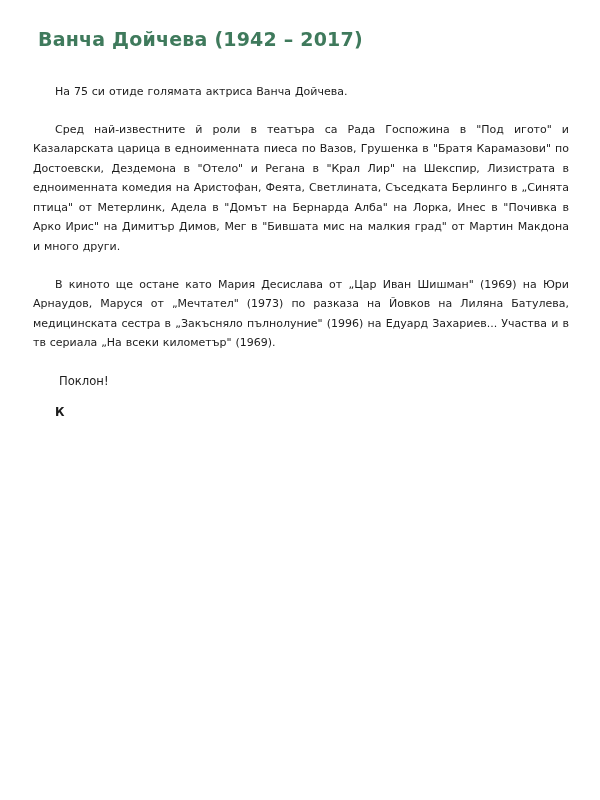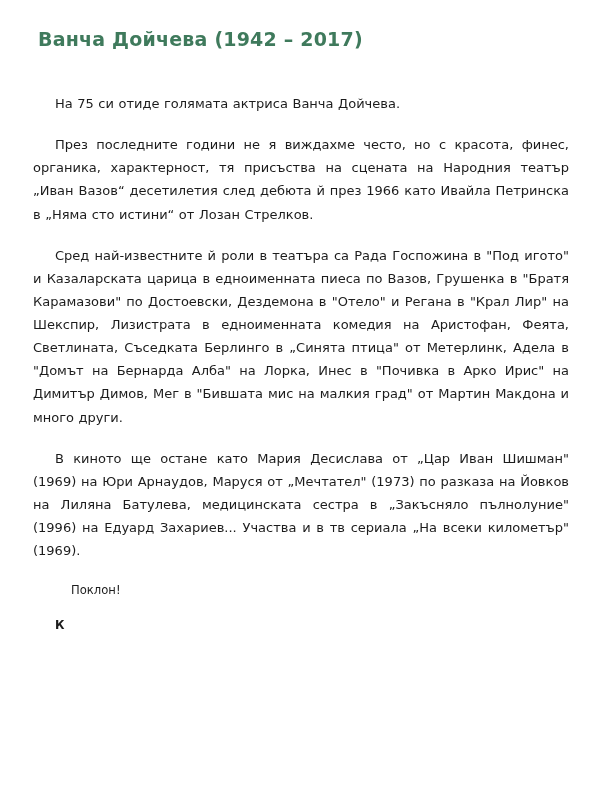--- a/index.html
+++ b/index.html
@@ -32,30 +32,30 @@
     letter-spacing: 0.2px;
     white-space: nowrap;
   }
   .article {
     position: absolute;
     left: 33px;
     top: 82px;
     width: 536px;
   }
   .para {
-    margin: 10px 0 18px 0;
-    font-size: 13px;
+    margin: 0 0 18px 0;
+    font-size: 11px;
     line-height: 1.78;
     text-align: justify;
     text-indent: 22px;
     color: #1c1c1c;
     word-spacing: 0.4px;
   }
   .sig {
-    margin: 16px;
+    margin: 4px;
     font-size: 11.6px;
     line-height: 1.78;
     text-indent: 22px;
     color: #1c1c1c;
   }
   .sig-letter {
     margin: 12px 0 0 0;
     font-size: 11.6px;
     line-height: 1.5;
     text-indent: 22px;
@@ -65,20 +65,19 @@
 </style>
 </head>
 <body>
 
 <div class="page">
 
   <h1 class="title">Ванча Дойчева (1942 – 2017)</h1>
 
   <div class="article">
     <p class="para">На 75 си отиде голямата актриса Ванча Дойчева.</p>
-    <p class="para">През последните години не я виждахме често, но с красота, финес, органика, характерност, тя присъства на сцената на Народния театър „Иван Вазов“ десетилетия след дебюта й през 1966 като Ивайла Петринска в „Няма сто истини“ от Лозан Стрелков.</p>
     <p class="para">Сред най-известните й роли в театъра са Рада Госпожина в "Под игото" и Казаларската царица в едноименната пиеса по Вазов, Грушенка в "Братя Карамазови" по Достоевски, Дездемона в "Отело" и Регана в "Крал Лир" на Шекспир, Лизистрата в едноименната комедия на Аристофан, Феята, Светлината, Съседката Берлинго в „Синята птица" от Метерлинк, Адела в "Домът на Бернарда Алба" на Лорка, Инес в "Почивка в Арко Ирис" на Димитър Димов, Мег в "Бившата мис на малкия град" от Мартин Макдона и много други.</p>
     <p class="para">В киното ще остане като Мария Десислава от „Цар Иван Шишман" (1969) на Юри Арнаудов, Маруся от „Мечтател" (1973) по разказа на Йовков на Лиляна Батулева, медицинската сестра в „Закъсняло пълнолуние" (1996) на Едуард Захариев... Участва и в тв сериала „На всеки километър" (1969).</p>
     <p class="sig">Поклон!</p>
     <p class="sig-letter">К</p>
   </div>
 
 </div>
 
 </body></html>

